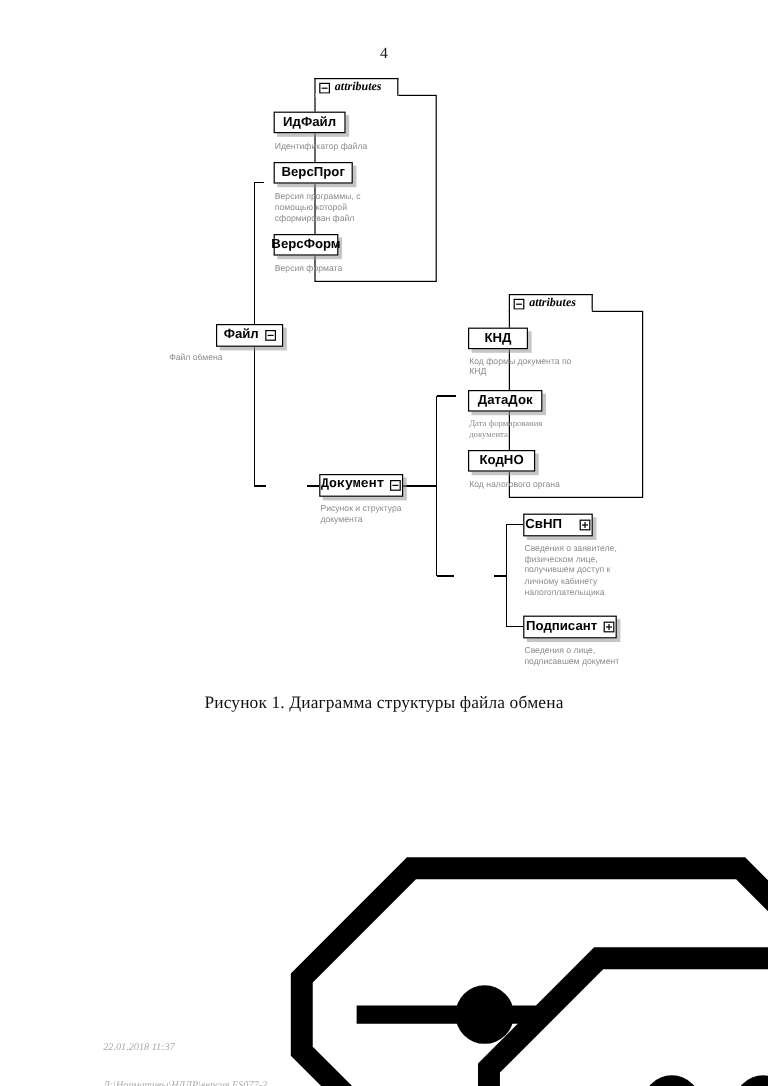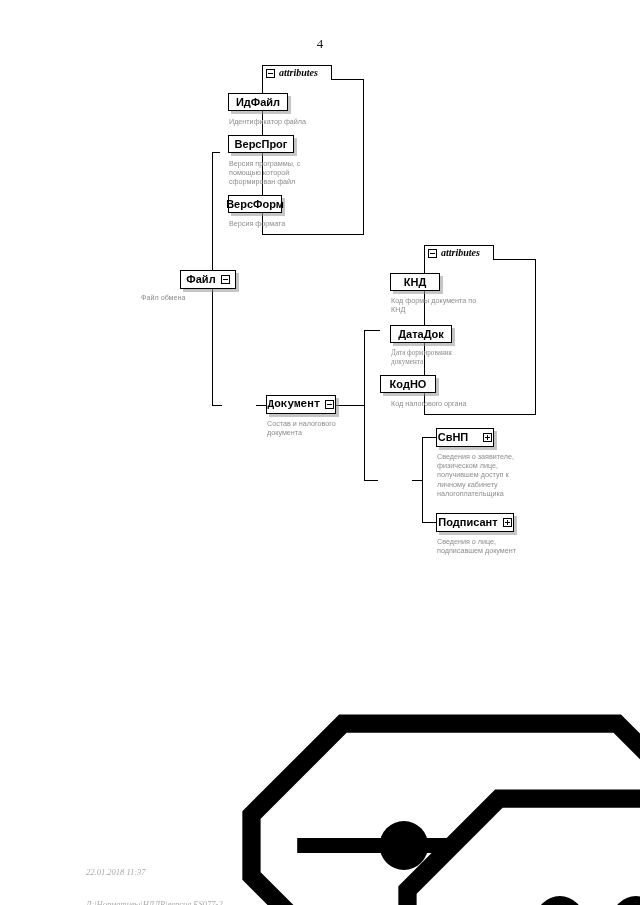--- a/index.html
+++ b/index.html
@@ -281,21 +281,21 @@
           <line x1="31" y1="9" x2="35" y2="9" stroke="#000" stroke-width="1"></line>
         </g>
       </svg>
     </div>
 
     <div class="node" style="left:266px; top:395px; width:70px; height:19px;font-family:Liberation Mono, monospace;">
       <span class="node-label">Документ</span>
       <span class="expander"></span>
     </div>
     <div class="annot" style="left:267px; top:419px;">
-      <span>Состав и налогового</span>
+      <span>Рисунок и структура</span>
       <span>документа</span>
     </div>
 
     <div class="attr-panel" style="left:380px; top:245px; width:112px; height:170px;">
       <div class="panel-tab" style="width:70px;">
         <span class="expander"></span>
         <span class="tab-label">attributes</span>
       </div>
       <div class="tab-merge" style="left:1px; width:68px;"></div>
       <div class="panel-body" style="width:112px; height:156px;"></div>
@@ -310,21 +310,21 @@
     </div>
 
     <div class="node attr-node" style="left:390px; top:325px; width:62px; height:18px;">
       <span class="node-label">ДатаДок</span>
     </div>
     <div class="annot" style="left:391px; top:349px;font-family:Liberation Serif, serif;">
       <span>Дата формирования</span>
       <span>документа</span>
     </div>
 
-    <div class="node attr-node" style="left:380px; top:375px; width:56px; height:18px;">
+    <div class="node attr-node" style="left:390px; top:375px; width:56px; height:18px;">
       <span class="node-label">КодНО</span>
     </div>
     <div class="annot" style="left:391px; top:399px;">
       <span>Код налогового органа</span>
     </div>
 
     <div class="seq" style="left:377px; top:468px; width:42px; height:24px;">
       <svg width="42" height="24" viewBox="0 0 42 24" aria-hidden="true" style="overflow:visible;">
         <g transform="translate(3,3)">
           <path d="M 5 1 L 23 1 L 29 7 L 29 11 L 23 17 L 5 17 L -1 11 L -1 7 Z" fill="#c9c9c9" stroke="none" transform="translate(2.5,2.5)"></path>
@@ -356,19 +356,20 @@
       <span class="node-label">Подписант</span>
       <span class="expander plus"></span>
     </div>
     <div class="annot" style="left:437px; top:537px;">
       <span>Сведения о лице,</span>
       <span>подписавшем документ</span>
     </div>
 
   </div>
 
+  <div class="figure-caption">Рисунок 1. Диаграмма структуры файла обмена</div>
 
   <div class="footer">
     <div>22.01.2018 11:37</div>
     <div>Д:\Нормативы\НДЛР\версия ES077-2</div>
   </div>
 
 </div>
 
 </body></html>

